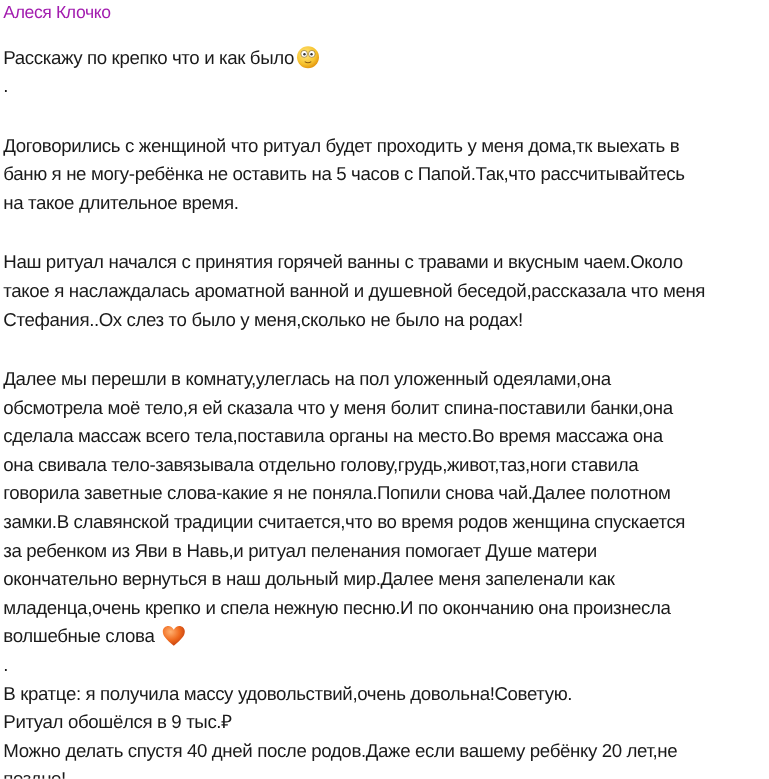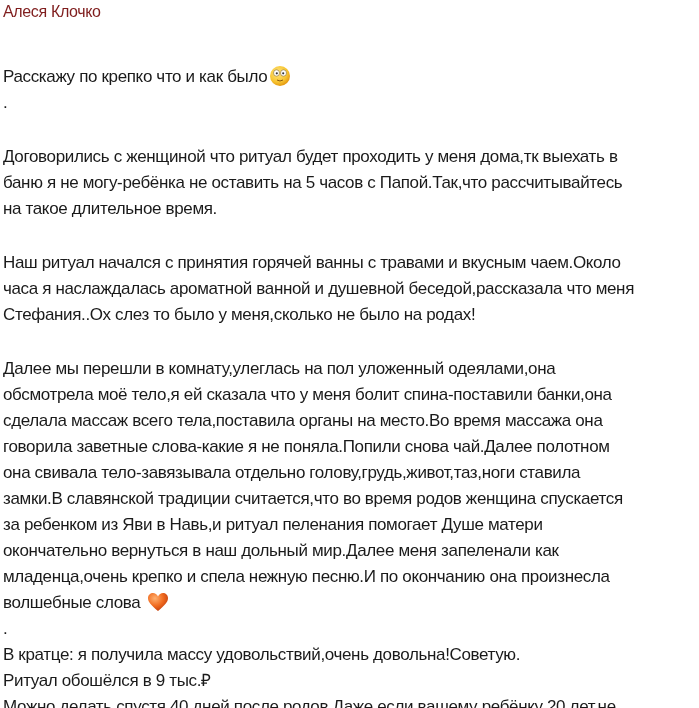--- a/index.html
+++ b/index.html
@@ -8,21 +8,21 @@
       font-family: "Liberation Sans", sans-serif;
       color: #1a1a1a;
       position: relative;
     }
     .wrap {
       position: absolute; left: 3px; top: 0; width: 694px;
       font-size: 17px; line-height: 26px;
       letter-spacing: -0.35px;
       font-stretch: condensed;
     }
-    .author { font-size: 16px; line-height: 24px; margin-bottom: 40px; color: #7f1d1d; }
+    .author { font-size: 16px; line-height: 24px; margin-bottom: 16px; color: #a21caf; }
     .line { display: block; white-space: nowrap; }
     .para { display: block; margin-top: 28px; }
     .emoji {
       display: inline-block; width: 22px; height: 22px; vertical-align: -5px; margin-left: 2px;
     }
     .dot { display: block; }
   </style>
 </head>
 <body>
 
@@ -47,30 +47,30 @@
   <span class="dot">.</span>
 
   <div class="para">
     <span class="line">Договорились с женщиной что ритуал будет проходить у меня дома,тк выехать в</span>
     <span class="line">баню я не могу-ребёнка не оставить на 5 часов с Папой.Так,что рассчитывайтесь</span>
     <span class="line">на такое длительное время.</span>
   </div>
 
   <div class="para">
     <span class="line">Наш ритуал начался с принятия горячей ванны с травами и вкусным чаем.Около</span>
-    <span class="line">часа я наслаждалась ароматной ванной и душевной беседой,рассказала что меня</span>
+    <span class="line">такое я наслаждалась ароматной ванной и душевной беседой,рассказала что меня</span>
     <span class="line">Стефания..Ох слез то было у меня,сколько не было на родах!</span>
   </div>
 
   <div class="para">
     <span class="line">Далее мы перешли в комнату,улеглась на пол уложенный одеялами,она</span>
     <span class="line">обсмотрела моё тело,я ей сказала что у меня болит спина-поставили банки,она</span>
     <span class="line">сделала массаж всего тела,поставила органы на место.Во время массажа она</span>
+    <span class="line">она свивала тело-завязывала отдельно голову,грудь,живот,таз,ноги ставила</span>
     <span class="line">говорила заветные слова-какие я не поняла.Попили снова чай.Далее полотном</span>
-    <span class="line">она свивала тело-завязывала отдельно голову,грудь,живот,таз,ноги ставила</span>
     <span class="line">замки.В славянской традиции считается,что во время родов женщина спускается</span>
     <span class="line">за ребенком из Яви в Навь,и ритуал пеленания помогает Душе матери</span>
     <span class="line">окончательно вернуться в наш дольный мир.Далее меня запеленали как</span>
     <span class="line">младенца,очень крепко и спела нежную песню.И по окончанию она произнесла</span>
     <span class="line"><span>волшебные слова</span> <svg class="emoji" viewBox="0 0 22 22">
         <defs>
           <radialGradient id="hg" cx="35%" cy="30%" r="70%">
             <stop offset="0%" stop-color="#ffb070"></stop>
             <stop offset="60%" stop-color="#f06a1e"></stop>
             <stop offset="100%" stop-color="#c84410"></stop>

